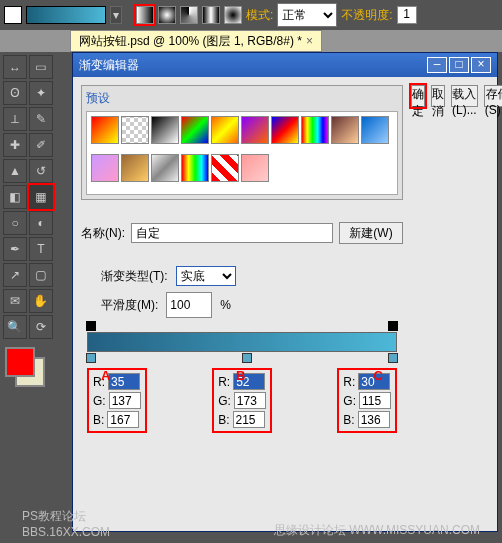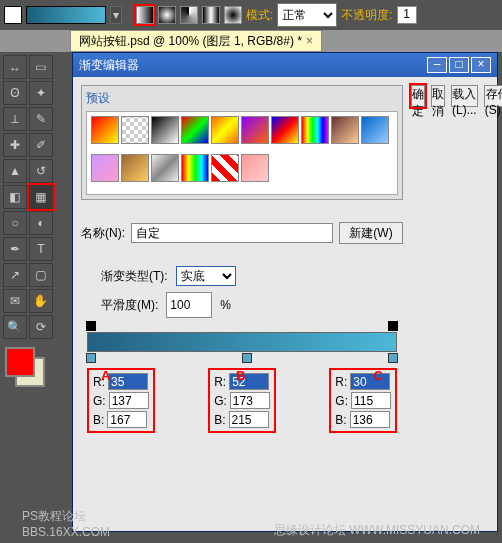--- a/index.html
+++ b/index.html
@@ -42,21 +42,21 @@
 .type-select{width:60px;height:20px;border:1px solid #2a5fb8;background:#fff}
 .smooth-input{width:46px;height:20px;border:1px solid #888;background:#fff;text-align:left;padding:12px 3px}
 .grad-bar{margin:14px 6px;height:20px;background:linear-gradient(90deg,#236082,#4db8d8);border:1px solid #666;position:relative}
 .op-stop{position:absolute;top:-12px;width:10px;height:10px;background:#000}
 .col-stop{position:absolute;bottom:-12px;width:10px;height:10px;background:#5aa8c8;border:1px solid #333}
 .markers{position:relative;margin:16px 8px 4px}
 .marker{position:absolute;color:red;font-weight:bold;font-size:13px}
 .rgb-row{display:flex;justify-content:space-between;margin:4px 6px}
 .rgb-group{border:2px solid red;padding:3px 4px;display:flex;flex-direction:column;gap:2px}
 .rgb-line{display:flex;align-items:center;gap:3px}
-.rgb-line input{width:40px;height:17px;border:1px solid #888;background:#fff;text-align:left;padding:0 2px}
+.rgb-line input{width:32px;height:17px;border:1px solid #888;background:#fff;text-align:left;padding:0 2px}
 .rgb-line input.hl{background:#2a5fb8;color:#fff}
 .watermark{position:absolute;bottom:4px;color:#bbb;font-size:14px;width:100%;display:flex;justify-content:space-between;padding:0 22px}
 </style>
 </head>
 <body>
 
 <div class="topbar">
   <div class="tb-swatch"></div>
   <div class="tb-grad"></div>
   <div class="tb-arrow">▾</div>

